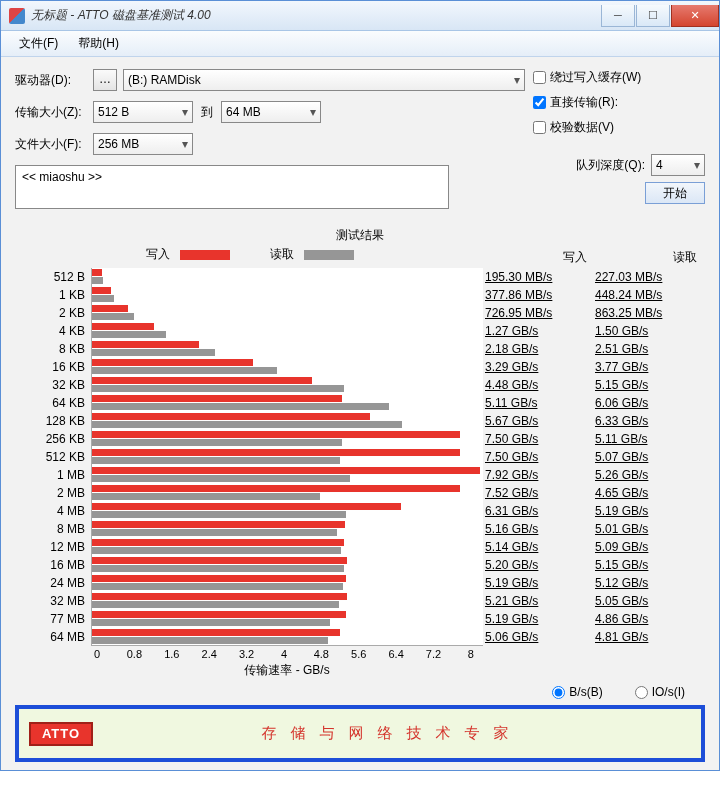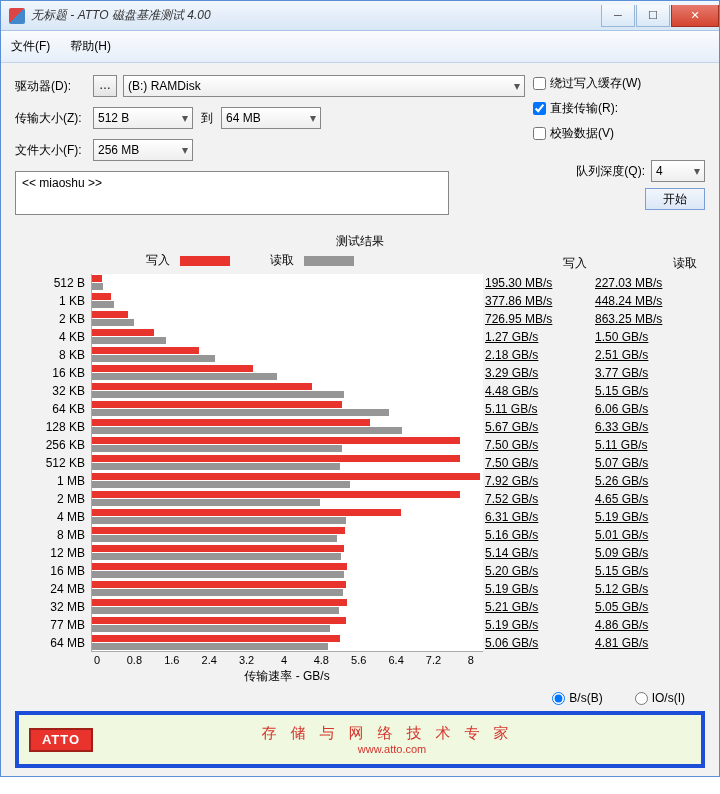--- a/index.html
+++ b/index.html
@@ -4,21 +4,21 @@
 <style>
 * { box-sizing: border-box; margin: 0; padding: 0; }
 body { font-family: "Microsoft YaHei", Tahoma, sans-serif; font-size: 12px; background: #fff; width: 720px; }
 .window { border: 1px solid #5a8fd6; background: #fff; }
 .titlebar { height: 30px; background: linear-gradient(#f2f7fd, #d8e6f5); display: flex; align-items: center; padding-left: 8px; border-bottom: 1px solid #a8c5e6; }
 .titlebar-icon { width: 16px; height: 16px; background: linear-gradient(135deg, #d44, #d44 50%, #48c 50%, #48c); margin-right: 6px; border-radius: 2px; }
 .titlebar-text { flex: 1; color: #333; font-style: italic; }
 .winbtns { display: flex; }
 .winbtn { width: 34px; height: 22px; margin-left: 1px; display: flex; align-items: center; justify-content: center; border: 1px solid #9ab6d6; border-top: none; background: linear-gradient(#f6fafd, #d9e8f7); color: #444; font-size: 11px; }
 .winbtn.close { width: 48px; background: linear-gradient(#e67a6f, #d4452f); color: #fff; border-color: #a03020; }
-.menubar { height: 32px; background: linear-gradient(#fafcfe, #e5eef8); border-bottom: 1px solid #c0d4ec; display: flex; align-items: center; }
+.menubar { height: 26px; background: linear-gradient(#fafcfe, #e5eef8); border-bottom: 1px solid #c0d4ec; display: flex; align-items: center; padding-left: 8px; }
 .menuitem { padding: 2px 10px; cursor: default; }
 .content { padding: 12px 14px 8px; background: #f2f2f2; }
 .form-area { display: flex; }
 .form-left { flex: 1; }
 .form-right { width: 180px; padding-left: 8px; }
 .row { display: flex; align-items: center; margin-bottom: 10px; }
 .lbl { width: 78px; }
 .smallbtn { width: 24px; height: 22px; border: 1px solid #888; background: linear-gradient(#fafafa,#e4e4e4); margin-right: 6px; text-align: center; line-height: 18px; }
 .select { height: 22px; border: 1px solid #888; background: linear-gradient(#fff,#eee); display: flex; align-items: center; padding: 0 4px; position: relative; }
 .select::after { content: "▾"; position: absolute; right: 4px; color: #555; }
@@ -335,18 +335,17 @@
           </label>
         <label>
             <input type="radio" name="unit" style="">
             <span>IO/s(I)</span>
           </label>
       </div>
       <div class="footer">
         <div class="logo">ATTO</div>
         <div class="footer-text">
           <div class="big">存储与网络技术专家</div>
-          <div class="url">www.atto.com</div>
         </div>
       </div>
     </div>
   </div>
 </div>
 
 </body></html>

